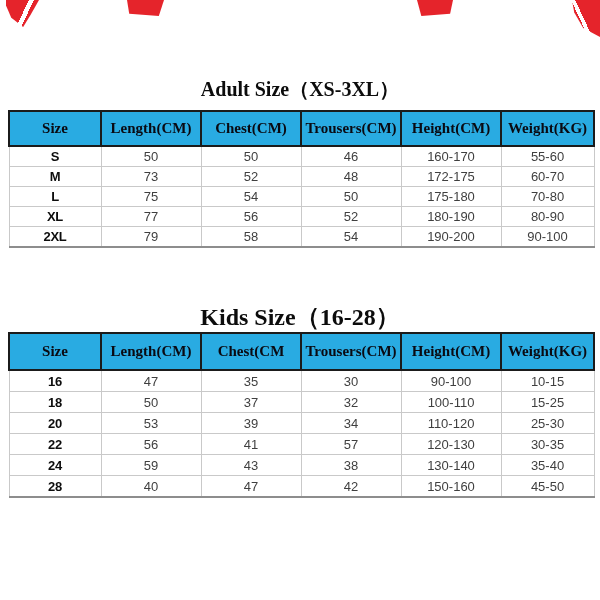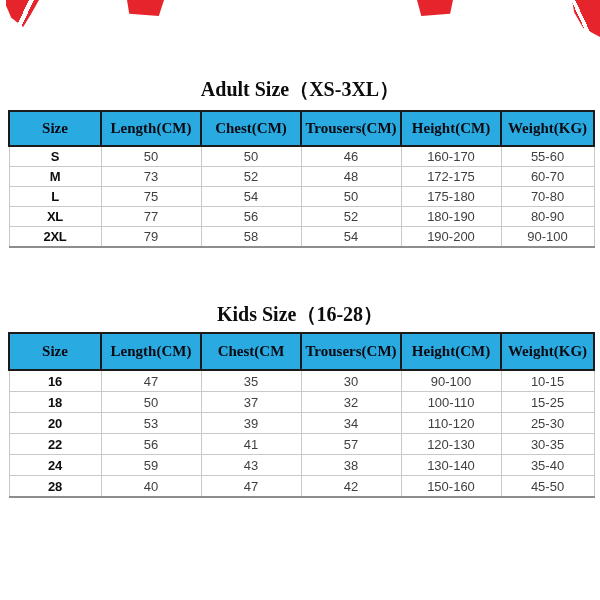--- a/index.html
+++ b/index.html
@@ -21,21 +21,21 @@
   .frag-4 { left:572px; width:28px; height:37px;
             background:linear-gradient(245deg,#e5242b 0 55%,#ffffff 55% 64%,#e5242b 64%);
             clip-path:polygon(0 0,100% 0,100% 100%,40% 76%,8% 34%); }
 
   
   .section-title {
     position:absolute; left:0; width:600px; text-align:center;
     font-family:"Liberation Serif", serif; font-weight:bold; color:#0c0c0c;
   }
   .adult-title { top:76px;  font-size:20px; }
-  .kids-title  { top:301px; font-size:20px; }
+  .kids-title  { top:301px; font-size:24px; }
 
   
   table.size-chart {
     position:absolute; left:8px; width:585px;
     border-collapse:collapse; table-layout:fixed;
     border-bottom:2px solid #8d8d8d;
   }
   .adult-table { top:110px; }
   .kids-table  { top:332px; }
 

